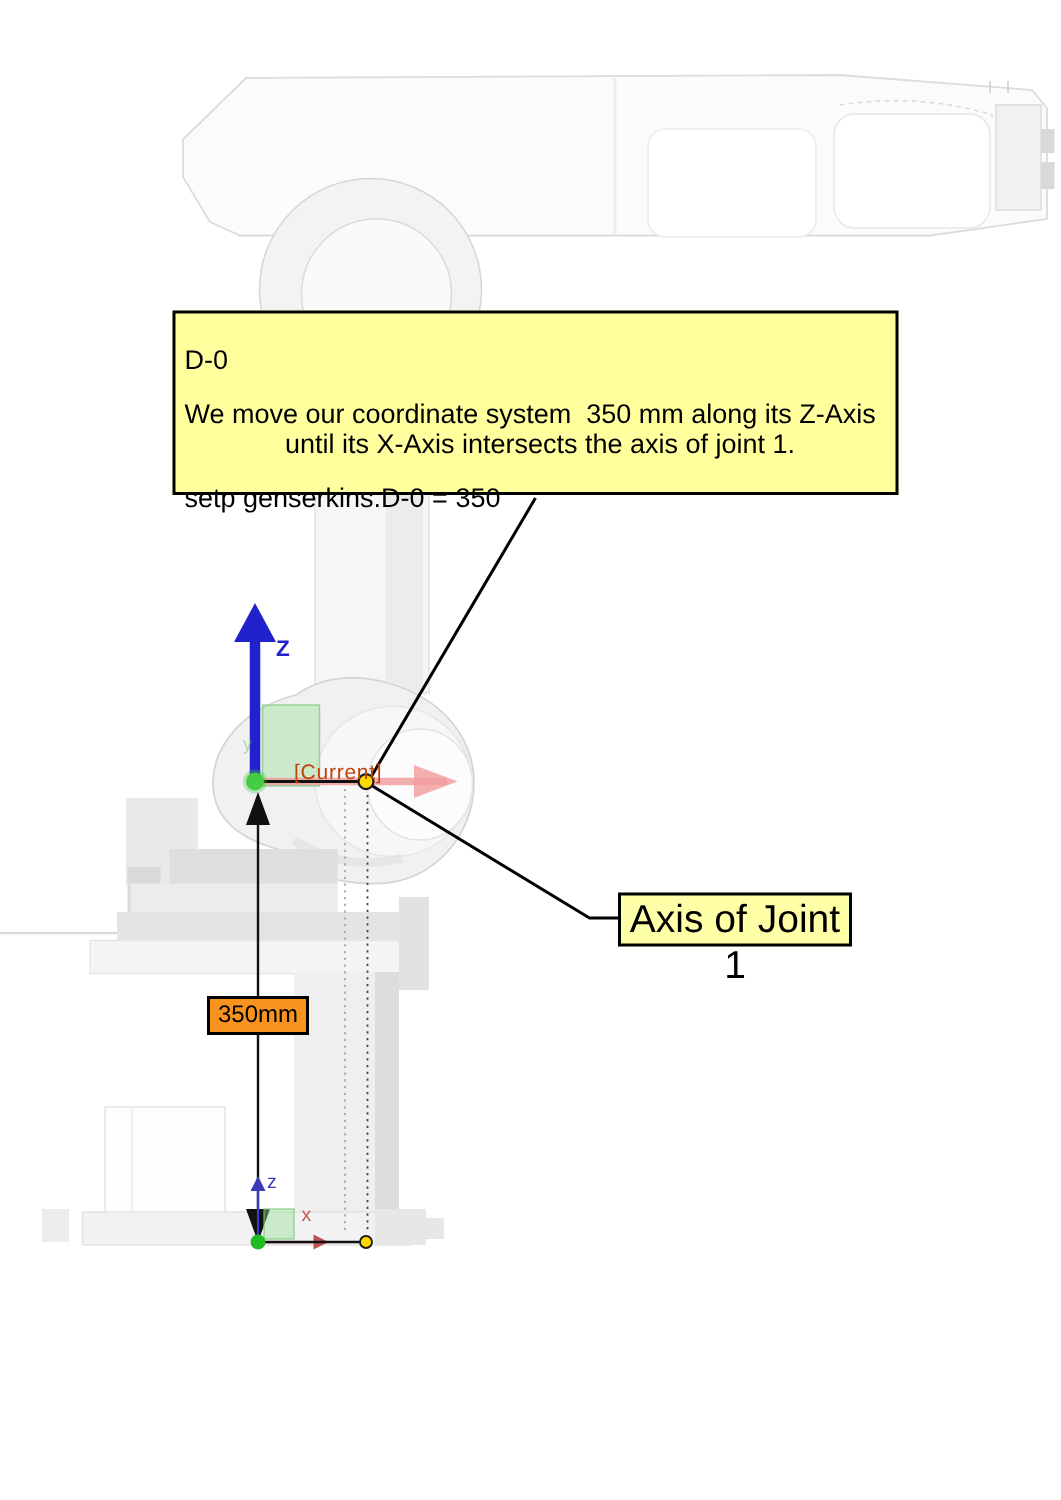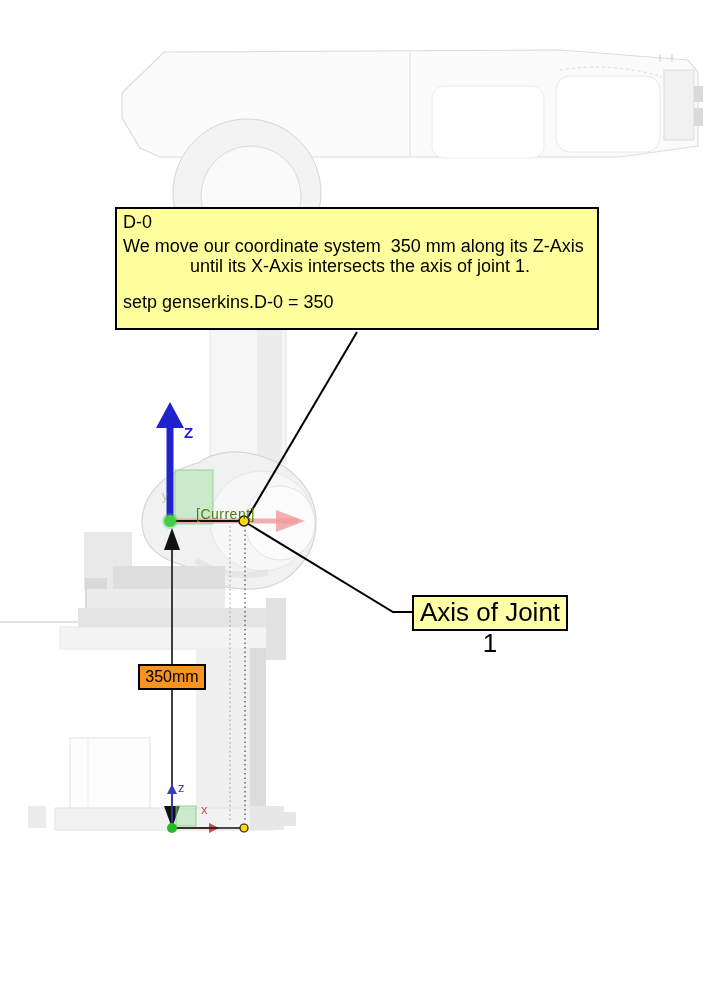--- a/index.html
+++ b/index.html
@@ -6,39 +6,39 @@
   #stage{
     position:relative;width:707px;height:1000px;background:#ffffff;overflow:hidden;
     font-family:"Liberation Sans","DejaVu Sans",sans-serif;color:#000;
   }
   #stage svg{position:absolute;left:0;top:0;}
   .abs{position:absolute;}
   
   .callout{
     left:115px;top:207px;width:484px;height:123px;box-sizing:border-box;
     background:var(--callout-bg,#FFFF9E);border:2px solid #000;
-    font-size:18px;line-height:20px;padding:3px 0 0 6px;
+    font-size:18px;line-height:20px;padding:21px 0 0 6px;
   }
   .callout .t{margin:0;}
-  .callout .b1{margin-top:4px;white-space:pre;}
+  .callout .b1{margin-top:16px;white-space:pre;}
   .callout .b2{margin-top:0;text-align:center;}
   .callout .cmd{margin-top:16px;}
   
   .joint-label{
     left:412px;top:595px;width:156px;height:36px;box-sizing:border-box;
     background:var(--joint-label-bg,#FFFFA8);border:2px solid #000;
     font-size:26px;line-height:31px;text-align:center;
   }
   
   .dim-label{
     left:138px;top:664px;width:68px;height:26px;box-sizing:border-box;
     background:var(--dim-label-bg,#F7931E);border:2px solid #000;
     font-size:16px;line-height:21px;text-align:center;
   }
-  .current-label{left:196px;top:506px;font-size:14px;color:#4d7c0f;letter-spacing:.5px;}
+  .current-label{left:196px;top:506px;font-size:14px;color:#c2410c;letter-spacing:.5px;}
   .world-z-label{left:184px;top:424px;font-size:15px;font-weight:bold;color:var(--z-axis-blue,#2222CC);}
   .base-z-label{left:178px;top:780px;font-size:13px;color:#3a3abb;}
   .base-x-label{left:201px;top:802px;font-size:13px;color:#c25555;}
   .frame-y-label{left:162px;top:489px;font-size:12px;color:#55bb55;opacity:.45;}
   
   .z-shaft{stroke:var(--z-axis-blue,#2222CC);}
   .z-head{fill:var(--z-axis-blue,#2222CC);}
   .x-shaft{stroke:var(--x-axis-salmon,#F09B9B);}
   .x-head{fill:var(--x-axis-salmon,#F09B9B);}
   .origin-dot{fill:var(--origin-green,#44CC44);}

